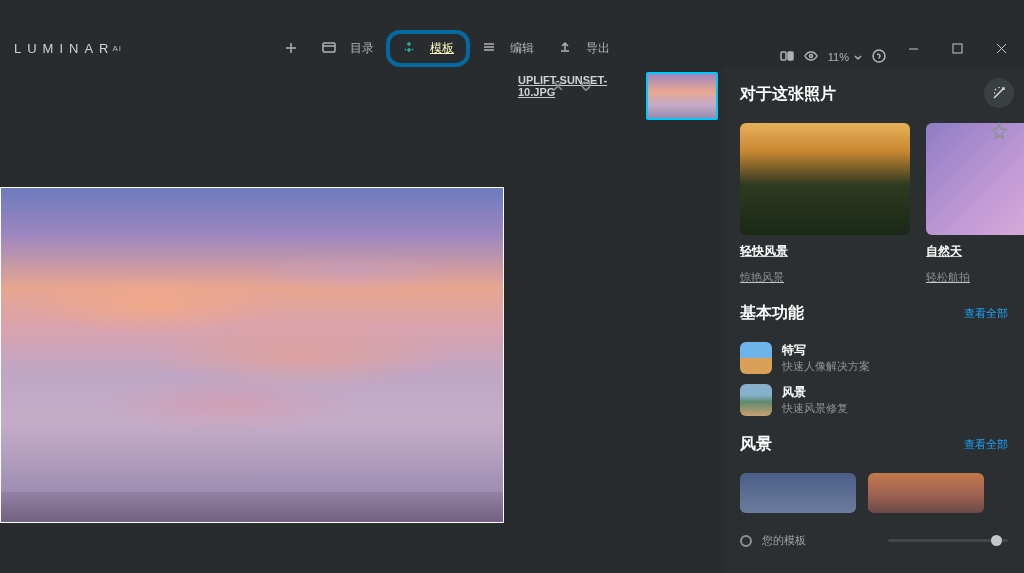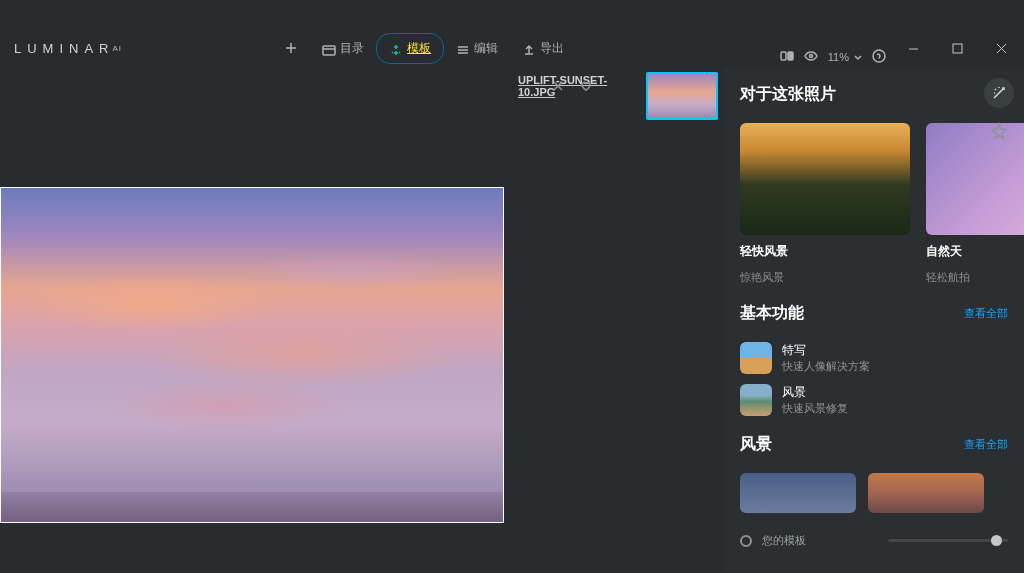--- a/index.html
+++ b/index.html
@@ -26,32 +26,32 @@
     letter-spacing: 6px;
     color: #d0d2d4;
     font-weight: 300;
     display: flex;
     align-items: center;
   }
   .logo sup { font-size: 8px; letter-spacing: 1px; margin-left: -2px; color:#b9bcbf;}
   .tb-spacer-1 { width: 150px; }
   .tb-btn {
     display: flex;
-    align-items: flex-end;
-    gap: 4px;
+    align-items: flex-start;
+    gap: 14px;
     padding: 6px 12px;
     font-size: 12px;
     color: #aeb3b6;
     cursor: pointer;
     border-radius: 14px;
   }
   .tb-btn svg { width: 14px; height: 14px; stroke: #aeb3b6; fill: none; stroke-width: 1.5; }
   .tb-btn.active {
-    border: 1px solid #0369a1;
-    color: #fde047;
+    border: 4px solid #0369a1;
+    color: #fef9c3;
     text-decoration: underline;
   }
   .tb-btn.active svg { stroke: #1fb7a5; }
   .tb-right {
     margin-left: auto;
     display: flex;
     align-items: flex-end;
     gap: 10px;
     padding-right: 6px;
   }
@@ -173,39 +173,39 @@
   }
   .round-ic{
     width:30px; height:30px; border-radius:50%; background:#3a4042;
     display:flex; align-items:center; justify-content:center; cursor:pointer;
   }
   .round-ic svg{width:16px;height:16px;stroke:#d0d2d4;fill:none;stroke-width:1.6;}
   .star-ic{ width:30px; height:30px; display:flex;align-items:center;justify-content:center;cursor:pointer;}
   .star-ic svg{width:18px;height:18px;stroke:#8e9396;fill:none;stroke-width:1.6;}
 
   .foru-row{ display:flex; gap:14px; }
-  .foru-card{ width:172px; flex-shrink:0; cursor:pointer;}
+  .foru-card{ width:172px; flex-shrink:0; cursor:pointer;text-decoration:underline;}
   .foru-img{ width:170px; height:112px; border-radius:6px; background:#444;}
   .foru-img.a{
     background:
       linear-gradient(to bottom, #e8b05a 0%, #c98832 25%, #2f3a20 55%, #1a2816 100%);
   }
   .foru-img.b{
     background: linear-gradient(135deg,#8f7dc5,#c49bd6,#e6b7d9);
   }
   .foru-title{ font-size:12px; font-weight:700; color:#fff; margin-top:8px;}
   .foru-sub{ font-size:11px; color:#8e9396; margin-top:10px;}
 
   .basic-list{ display:flex; flex-direction:column; gap:10px;}
   .basic-item{ display:flex; gap:10px; align-items:center; cursor:pointer;}
   .basic-thumb{ width:32px; height:32px; border-radius:6px;}
   .basic-thumb.p{ background: linear-gradient(to bottom,#6fb4e8 50%,#d9a05a 50%);}
   .basic-thumb.l{ background: linear-gradient(to bottom,#87b0cc,#5f8a6f 40%,#d8b江60%,#caa070);}
   .basic-thumb.l{ background: linear-gradient(to bottom,#87b0cc 35%,#5f8a6f 55%,#caa070);}
-  .basic-name{ font-size:12px; font-weight:400; color:#fff;}
+  .basic-name{ font-size:12px; font-weight:700; color:#fff;}
   .basic-sub{ font-size:11px; color:#8e9396;}
 
   .land-row{ display:flex; gap:12px;}
   .land-img{ width:116px; height:40px; border-radius:6px; cursor:pointer;}
   .land-img.a{ background: linear-gradient(to bottom,#4a5f86,#6b7d9e);}
   .land-img.b{ background: linear-gradient(to bottom,#c27a4a,#a26452,#6b4a46);}
 
   .slider-row{
     display:flex; align-items:center; gap:10px; font-size:11px; color:#9ea3a6;
     margin-top:2px;

